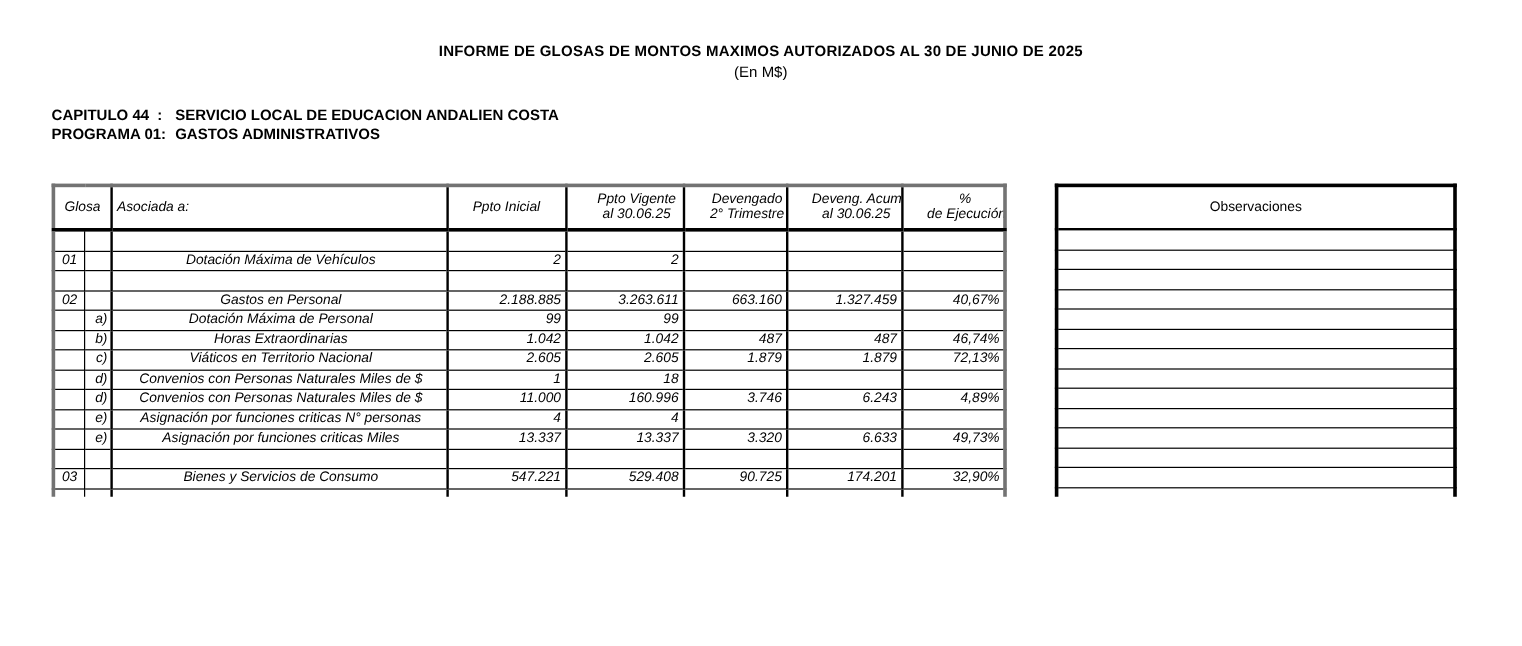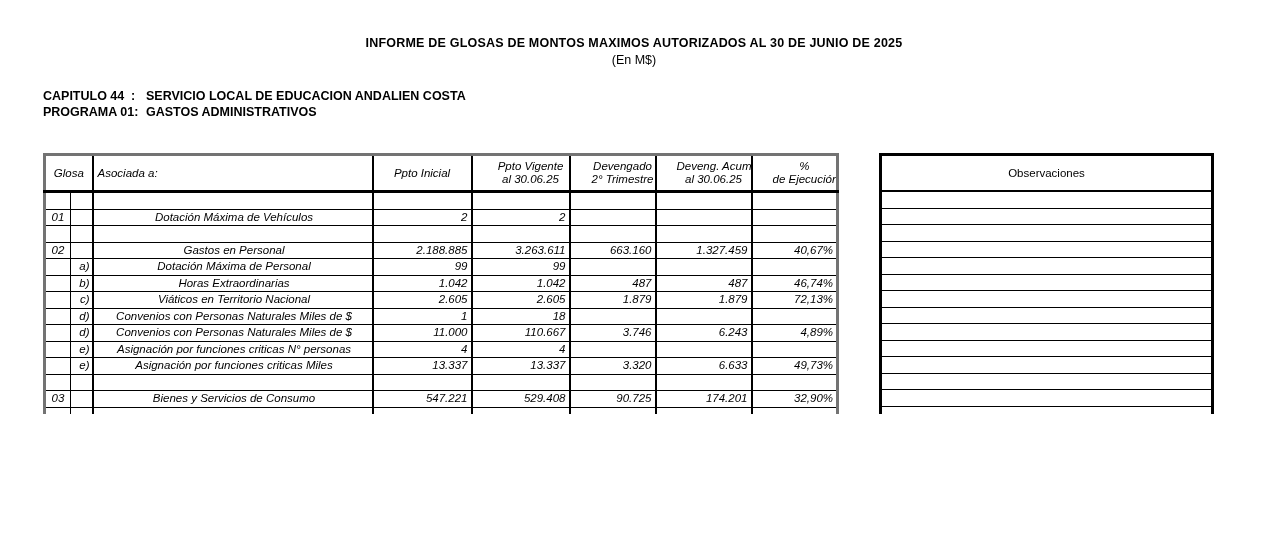--- a/index.html
+++ b/index.html
@@ -183,21 +183,21 @@
           <td class="c-val bl2">18</td>
           <td class="c-val bl2"></td>
           <td class="c-val bl2"></td>
           <td class="c-val bl2"></td>
         </tr>
         <tr>
           <td class="c-num"></td>
           <td class="c-letter">d)</td>
           <td class="c-label bl2">Convenios con Personas Naturales Miles de $</td>
           <td class="c-val bl2">11.000</td>
-          <td class="c-val bl2">110.667</td>
+          <td class="c-val bl2">160.996</td>
           <td class="c-val bl2">3.746</td>
           <td class="c-val bl2">6.243</td>
           <td class="c-val bl2">4,89%</td>
         </tr>
         <tr>
           <td class="c-num"></td>
           <td class="c-letter">e)</td>
           <td class="c-label bl2">Asignación por funciones criticas N° personas</td>
           <td class="c-val bl2">4</td>
           <td class="c-val bl2">4</td>

